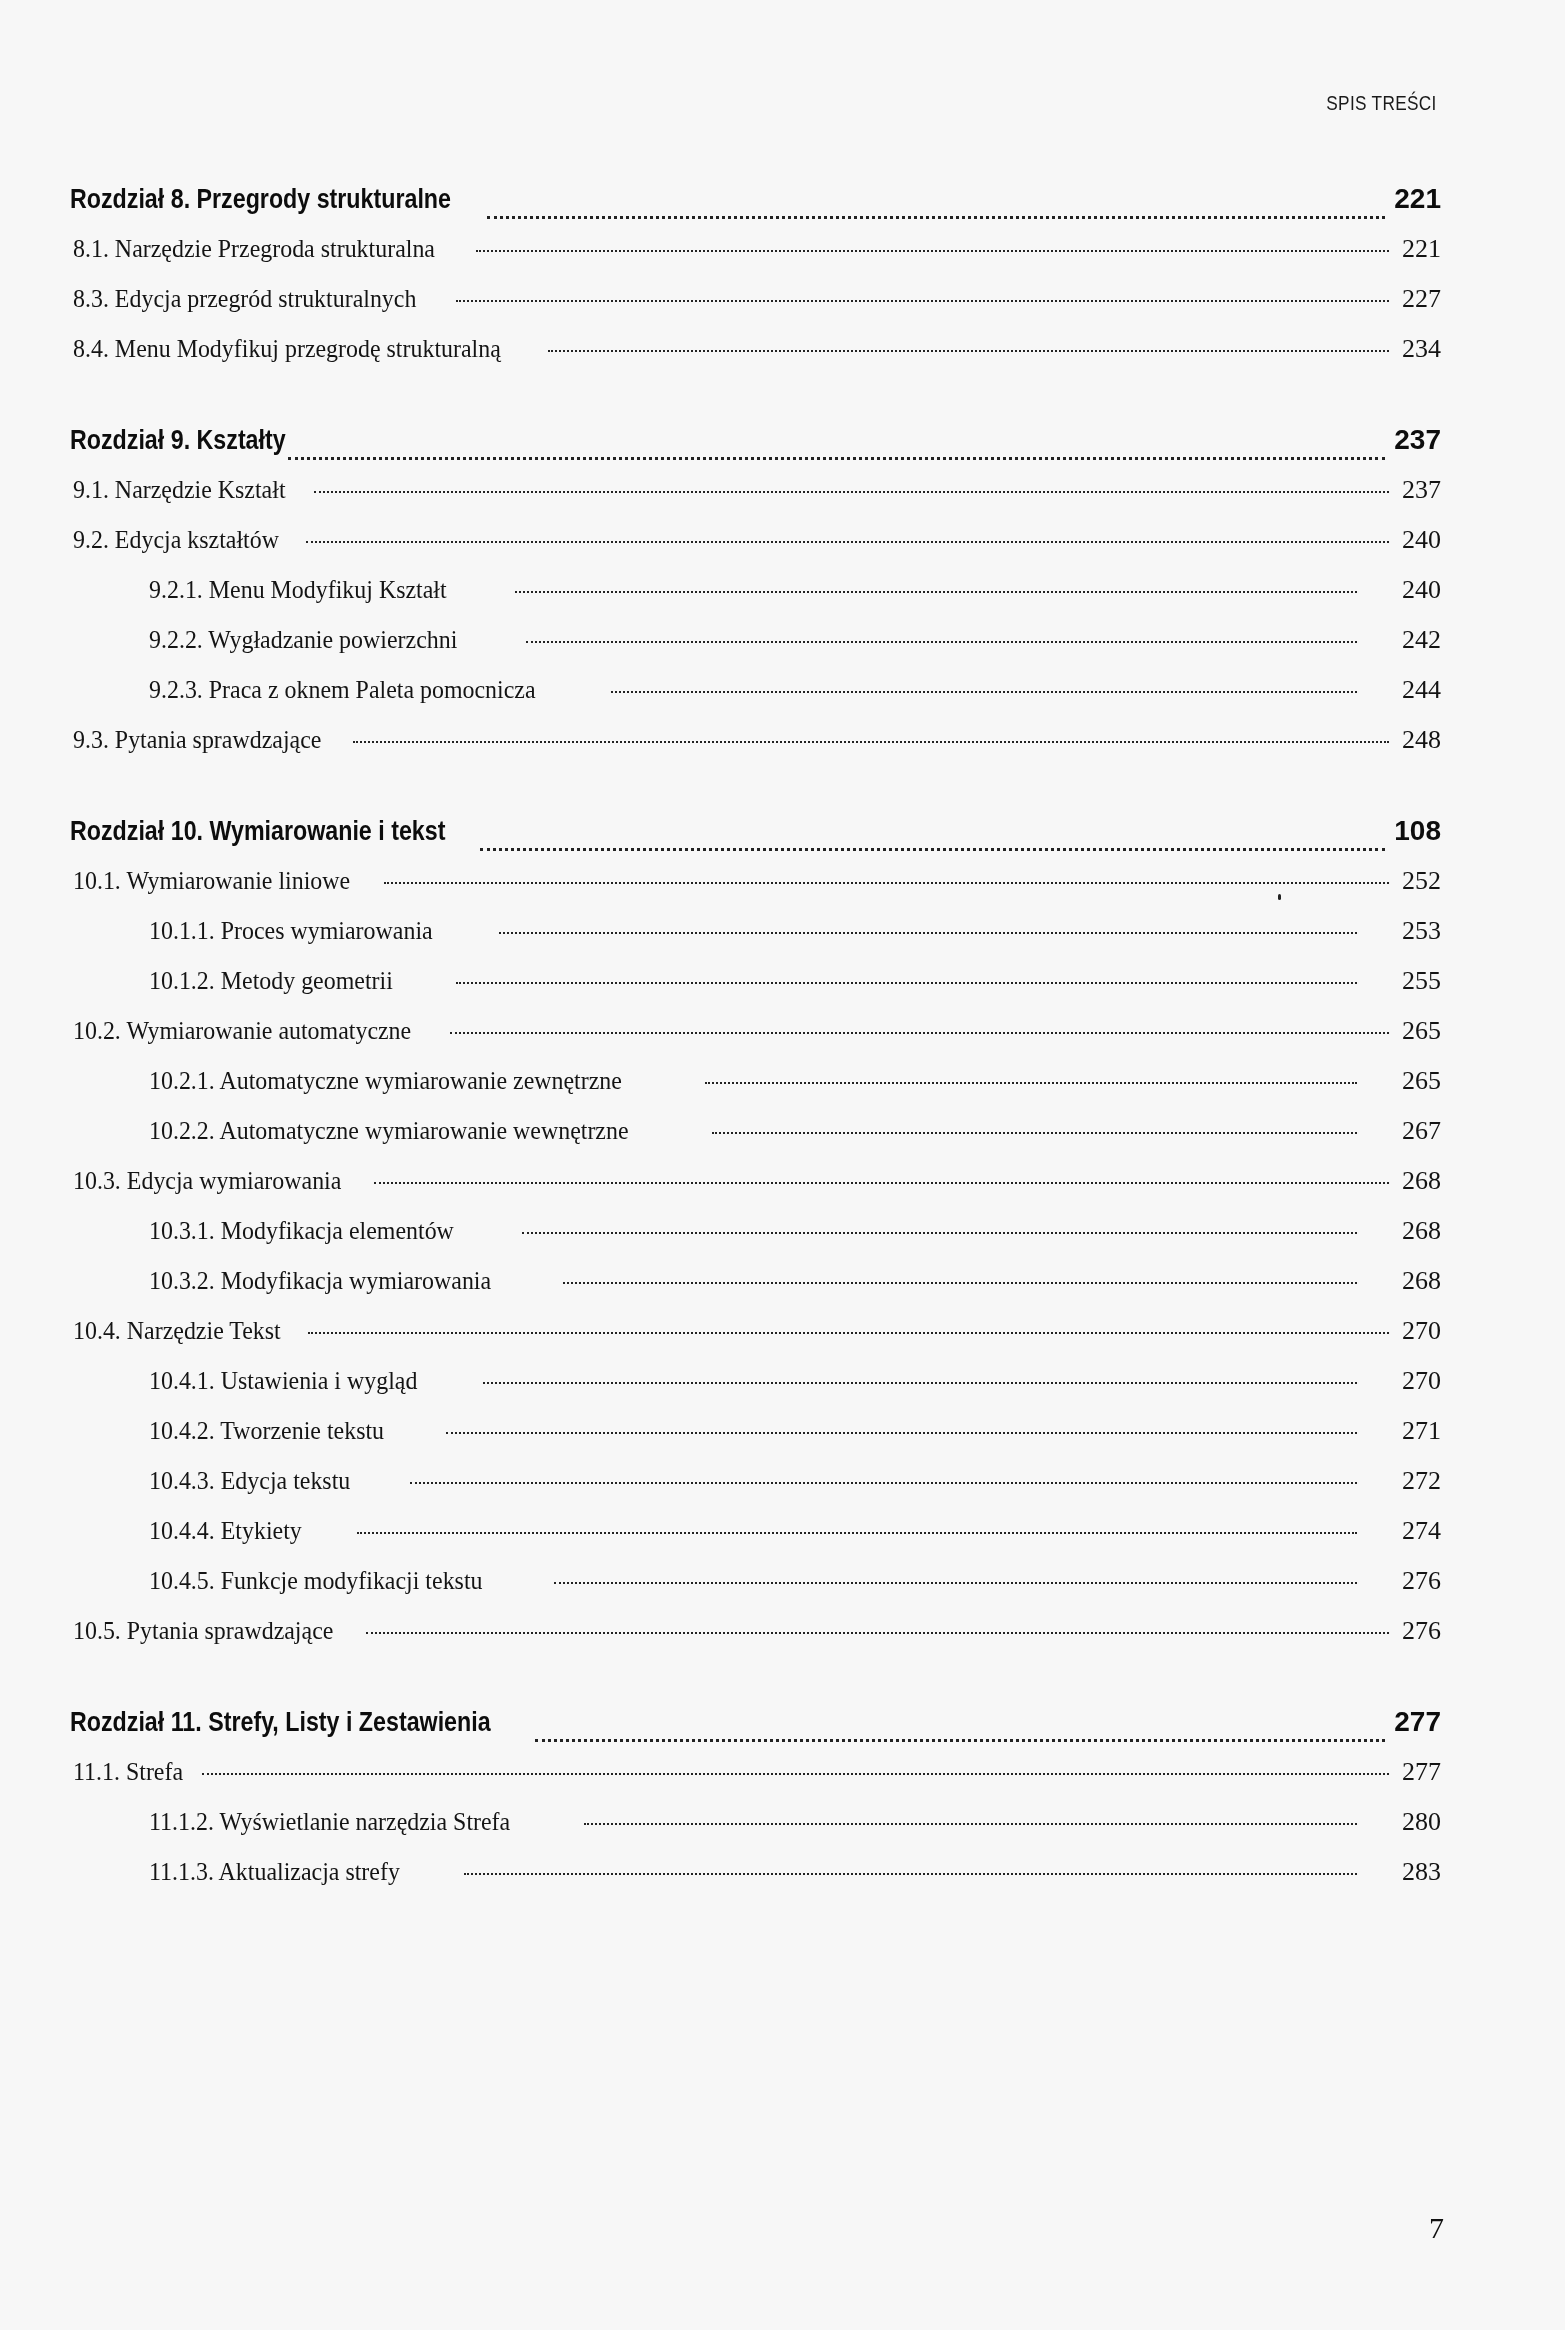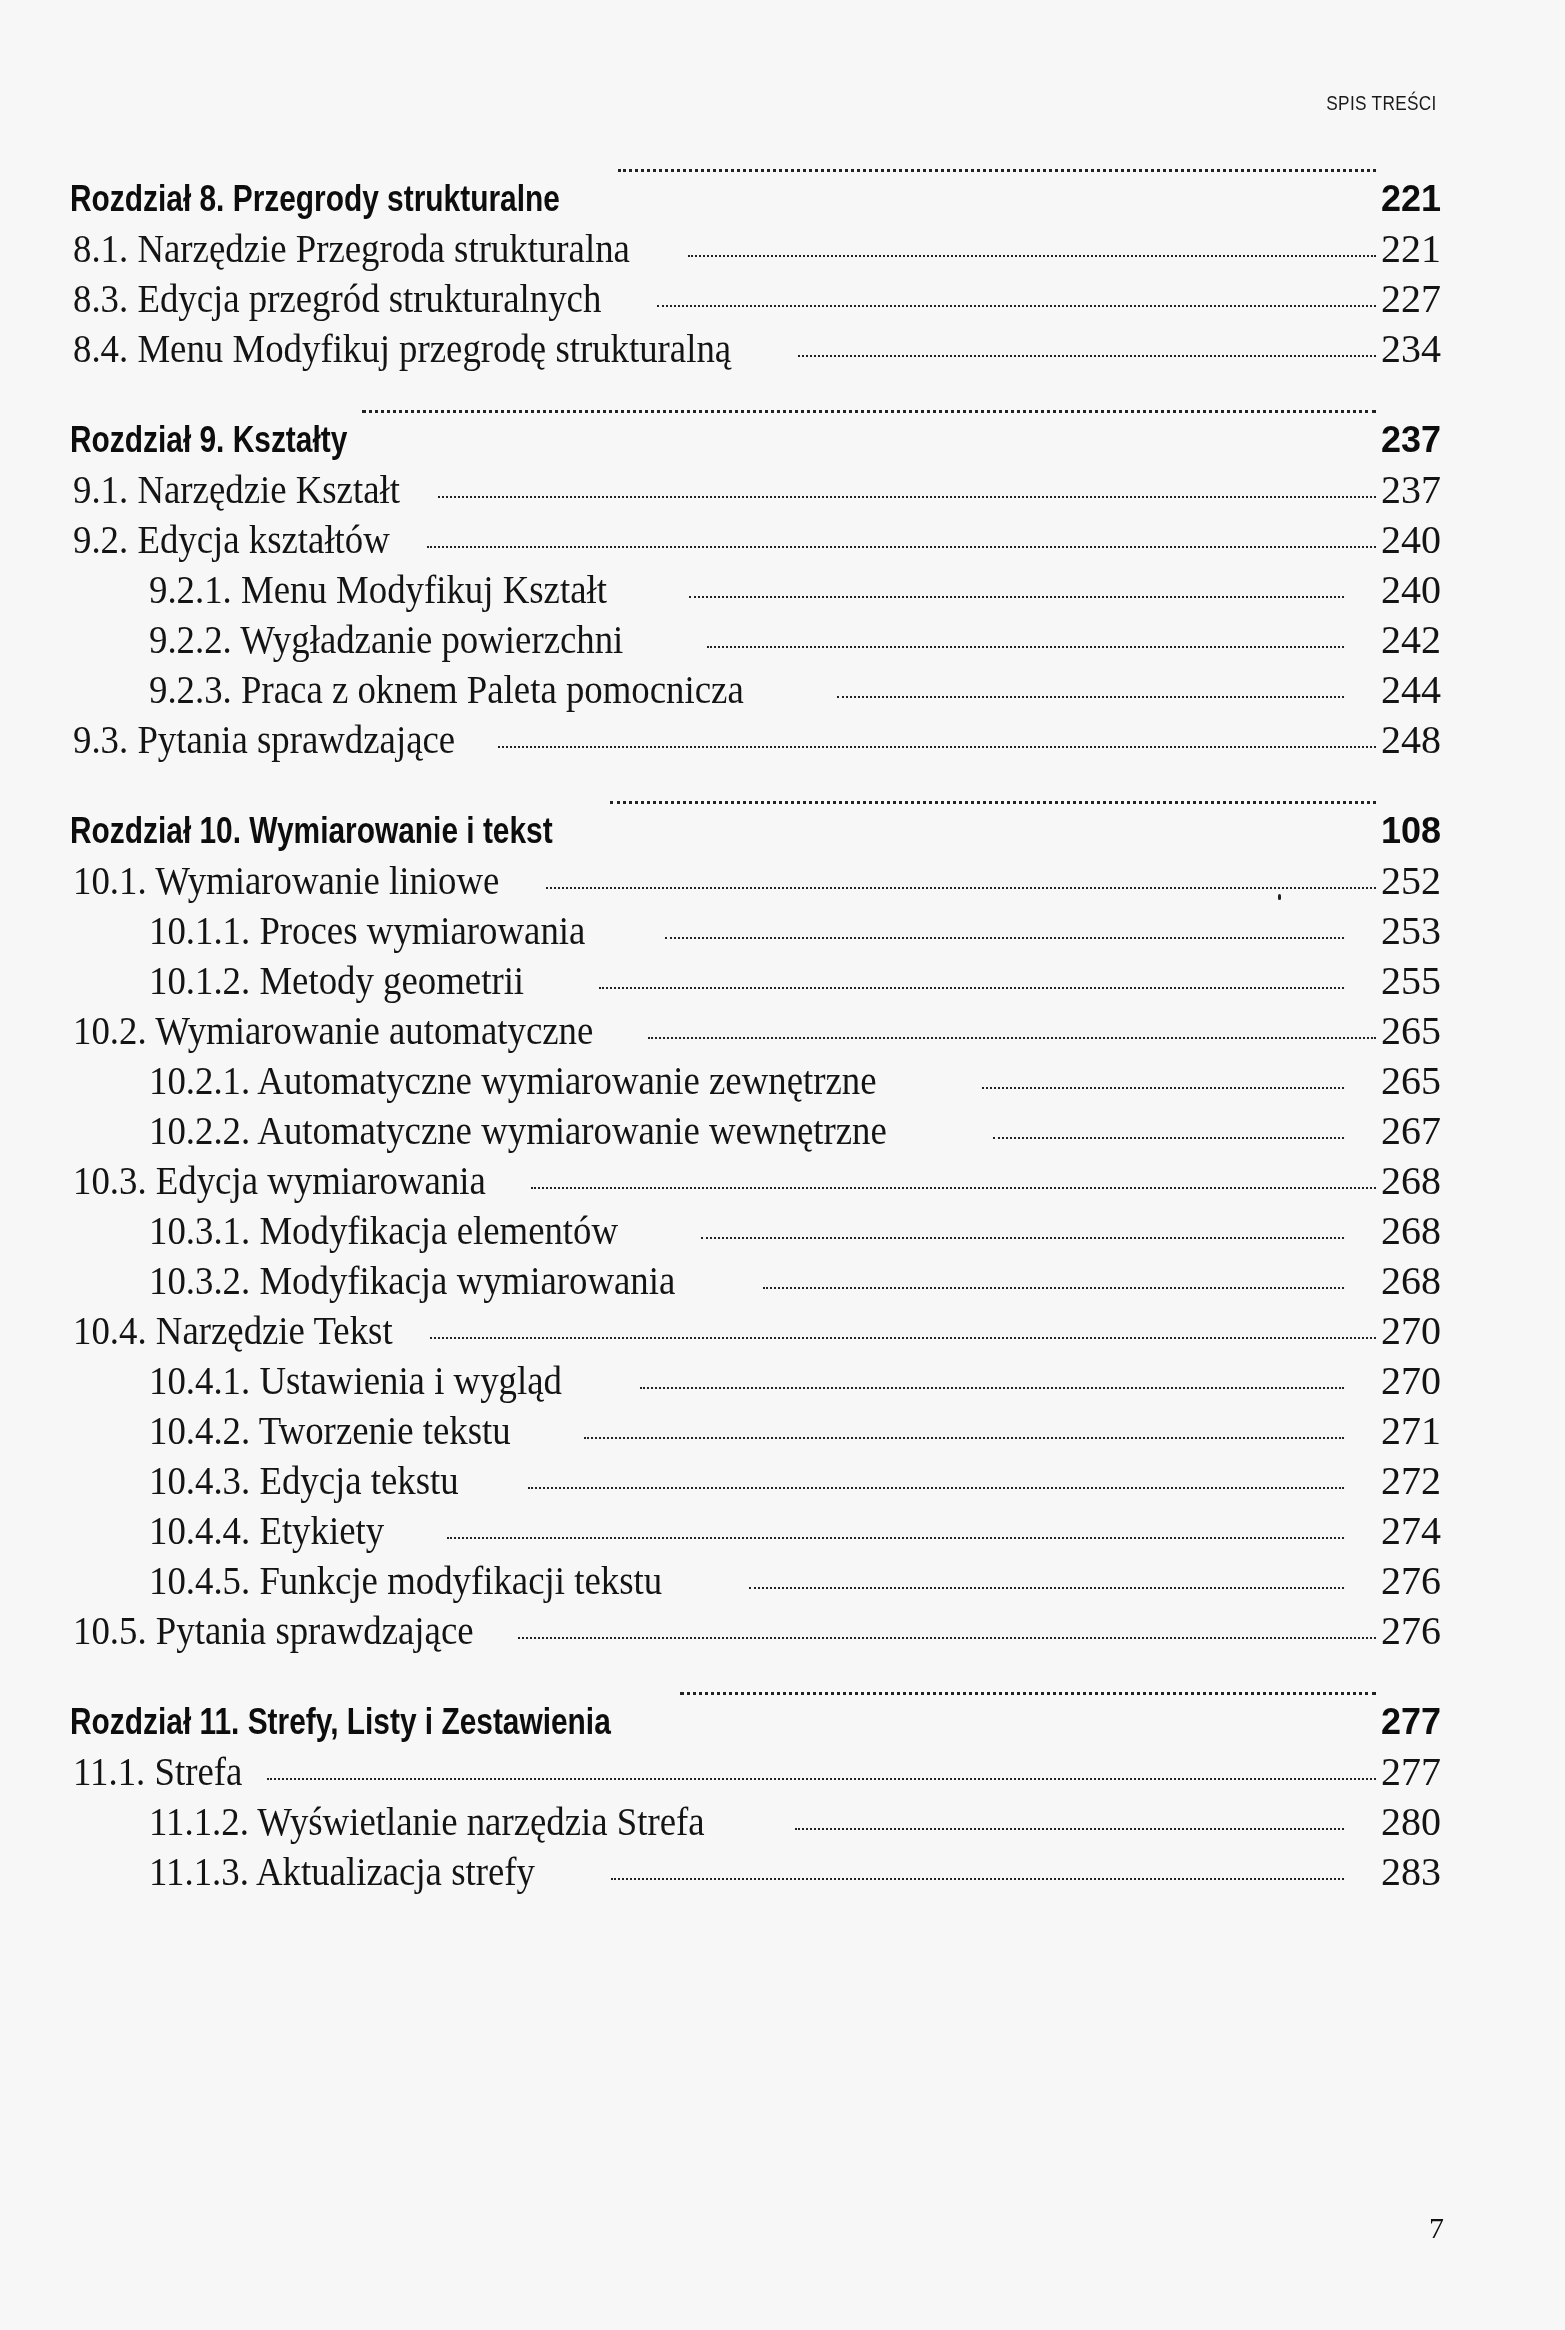--- a/index.html
+++ b/index.html
@@ -29,39 +29,39 @@
       position: absolute;
       left: 70px;
       width: 1371px;
       top: 173px;
     }
     .chapter {
       margin-bottom: 40px;
     }
     .chapter-title {
       display: flex;
-      align-items: flex-start;
+      align-items: flex-end;
       font-family: "Liberation Sans", sans-serif;
       font-weight: bold;
-      font-size: 36px;
+      font-size: 28px;
       height: 51px;
       line-height: 51px;
       color: #0d0d0d;
     }
     .chapter-title .label {
       transform: scaleX(0.83);
       transform-origin: left center;
       white-space: nowrap;
       display: inline-block;
     }
     .entry {
       display: flex;
       align-items: baseline;
       font-family: "Liberation Serif", serif;
-      font-size: 40px;
+      font-size: 26px;
       height: 50px;
       line-height: 50px;
       color: #141414;
     }
     .entry.level-2 {
       padding-left: 2.5px;
     }
     .entry.level-3 {
       padding-left: 79px;
       gap: 32px;

